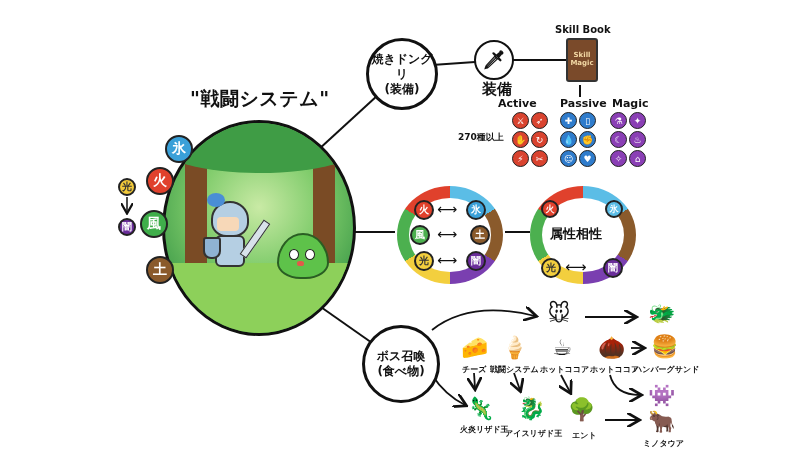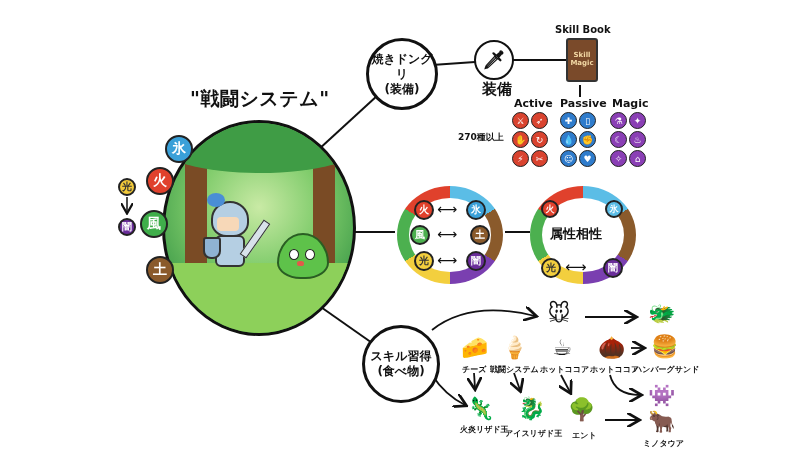--- a/index.html
+++ b/index.html
@@ -97,21 +97,21 @@
   <span>🗡</span>
 </div>
 <div class="lbl" style="left:482px;top:80px;font-size:15px;">装備</div>
 
 <div class="hdr" style="left:555px;top:24px;font-size:10px;">Skill Book</div>
 <div class="abs" style="left:566px;top:38px;width:28px;height:40px;background:#7a4a2a;border:2px solid #333;border-radius:3px;display:flex;flex-direction:column;align-items:center;justify-content:center;color:#f3d9a5;font-size:7px;font-weight:bold;line-height:1.1;">
   <span>Skill</span>
   <span>Magic</span>
 </div>
 
-<div class="hdr" style="left:514px;top:97px;">Active</div>
+<div class="hdr" style="left:498px;top:97px;">Active</div>
 <div class="hdr" style="left:560px;top:97px;">Passive</div>
 <div class="hdr" style="left:612px;top:97px;">Magic</div>
 <div class="lbl" style="left:458px;top:131px;font-size:9px;">270種以上</div>
 
 <div class="skill" style="left:512px;top:112px;background:#d9432f;">⚔</div>
 <div class="skill" style="left:531px;top:112px;background:#d9432f;">➶</div>
 <div class="skill" style="left:512px;top:131px;background:#d9432f;">✋</div>
 <div class="skill" style="left:531px;top:131px;background:#d9432f;">↻</div>
 <div class="skill" style="left:512px;top:150px;background:#d9432f;">⚡</div>
 <div class="skill" style="left:531px;top:150px;background:#d9432f;">✂</div>
@@ -165,21 +165,21 @@
 <div class="abs" style="left:550px;top:225px;font-size:13px;font-weight:bold;">属性相性</div>
 <div class="el" style="left:541px;top:258px;width:20px;height:20px;background:#f3cf3e;color:#333;font-size:10px;">
     <span>光</span>
   </div>
 <div class="el" style="left:603px;top:258px;width:20px;height:20px;background:#6a2d9a;font-size:10px;">
     <span>闇</span>
   </div>
 <div class="abs" style="left:565px;top:258px;font-size:15px;">⟷</div>
 
 <div class="node" style="left:362px;top:325px;width:72px;height:72px;font-size:12px;">
-  <span>スキル習得</span>
+  <span>ボス召喚</span>
   <span>(食べ物)</span>
 </div>
 
 <div class="emoji" style="left:543px;top:298px;width:32px;height:30px;">🐭</div>
 <div class="emoji" style="left:645px;top:296px;width:34px;height:34px;">🐲</div>
 
 <div class="emoji" style="left:458px;top:332px;width:34px;height:30px;">🧀</div>
 <div class="lbl" style="left:462px;top:364px;">チーズ</div>
 <div class="emoji" style="left:502px;top:330px;width:26px;height:34px;">🍦</div>
 <div class="lbl" style="left:490px;top:364px;">戦闘システム</div>

